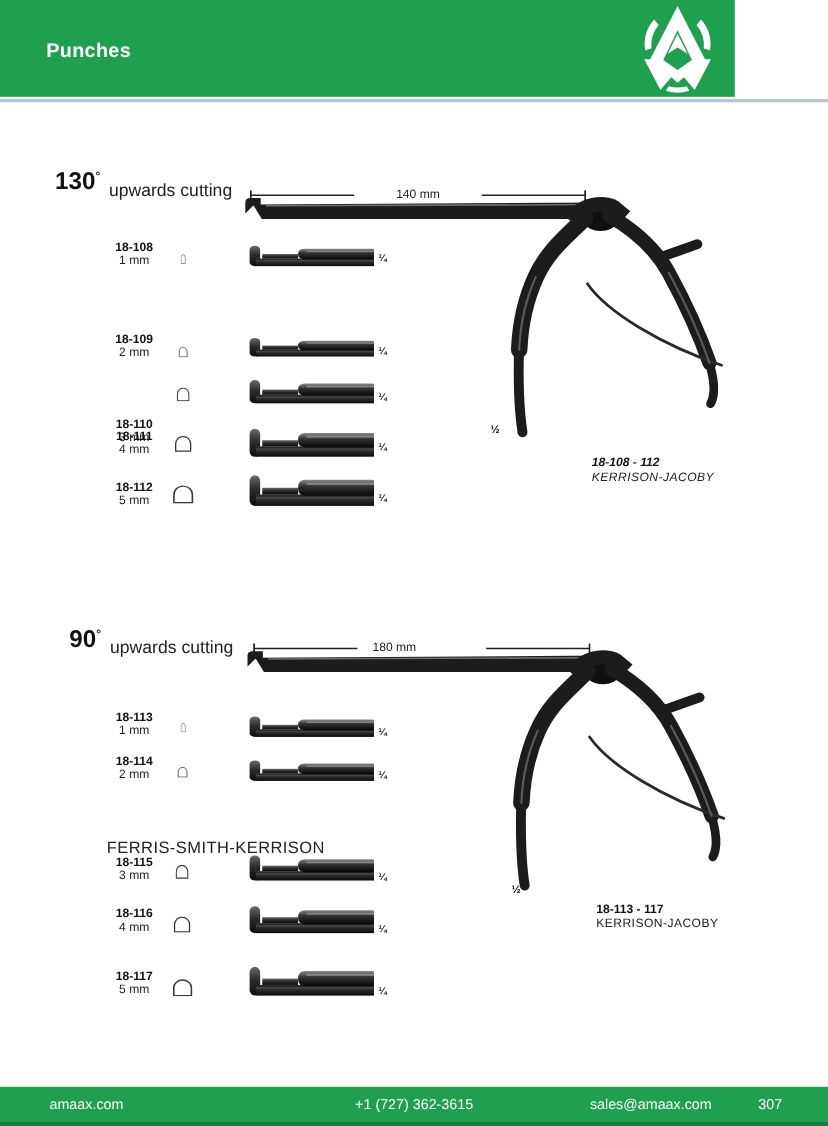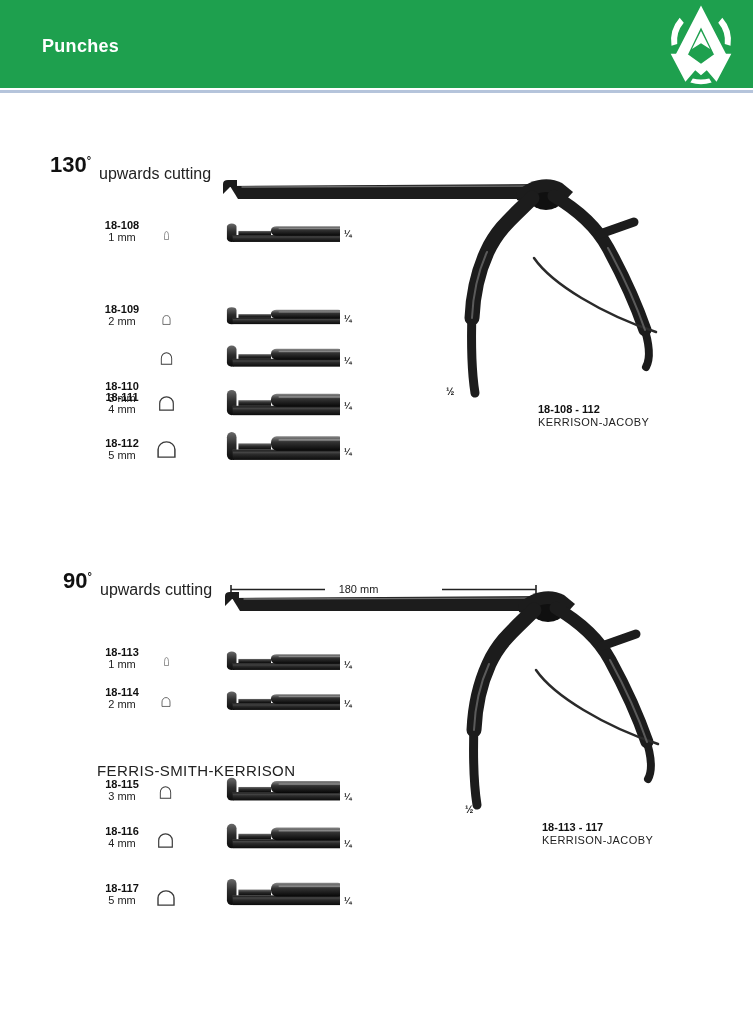--- a/index.html
+++ b/index.html
@@ -1,19 +1,19 @@
 <!DOCTYPE html>
 <html><head>
 <meta charset="utf-8">
 <style>
   html,body{margin:0;padding:0;background:#e8e8e8;}
   .page{position:relative;width:753px;height:1024px;background:#ffffff;overflow:hidden;
         font-family:"Liberation Sans", sans-serif;color:#1a1a1a;}
   
-  .header{position:absolute;left:0;top:0;width:753px;height:88px;background:#1ea04e;}
+  .header{position:absolute;left:0;top:0;width:668px;height:88px;background:#1ea04e;}
   .header-rule{position:absolute;left:0;top:90px;width:753px;height:3px;background:#b5c4db;}
   .page-title{position:absolute;left:42px;top:36px;color:#ffffff;font-size:18px;font-weight:bold;letter-spacing:.3px;}
   .logo{position:absolute;right:8px;top:3px;width:88px;height:82px;}
   
   .angle{position:absolute;font-size:22px;font-weight:bold;color:#111;}
   .angle sup{font-size:11px;vertical-align:super;}
   .cutting{position:absolute;font-size:16px;color:#222;}
   
   .dim{position:absolute;height:14px;}
   .dim svg{position:absolute;left:0;top:0;}
@@ -99,27 +99,36 @@
         <path d="M76,18 A42,42 0 0 1 86,52 L79,50 A35,35 0 0 0 71,24 Z"></path>
         <path d="M37,97 A22,10 0 0 0 63,97 L60,92 A18,7 0 0 1 40,92 Z"></path>
       </g>
     </svg>
   </div>
   <div class="header-rule"></div>
 
   <div class="angle" style="left:50px;top:152px;"><span>130</span><sup>°</sup></div>
   <div class="cutting" style="left:99px;top:165px;">upwards cutting</div>
 
+  <div class="dim" style="left:227px;top:170px;width:306px;">
+    <svg width="306" height="14">
+      <line x1="1" y1="3" x2="1" y2="12" stroke="#222" stroke-width="1.6"></line>
+      <line x1="1" y1="7.5" x2="95" y2="7.5" stroke="#222" stroke-width="1.4"></line>
+      <line x1="211" y1="7.5" x2="305" y2="7.5" stroke="#222" stroke-width="1.4"></line>
+      <line x1="305" y1="3" x2="305" y2="12" stroke="#222" stroke-width="1.6"></line>
+    </svg>
+    <div class="dim-label">140 mm</div>
+  </div>
 
   <svg style="position:absolute;left:216px;top:172px;" width="450" height="240">
     <use href="#sym-punch" width="450" height="240"></use>
   </svg>
   <div class="halfscale" style="left:446px;top:386px;">½</div>
 
-  <div class="range" style="left:538px;top:403px;">
+  <div class="range" style="left:538px;top:415px;font-style:italic;">
     <div class="rcode">18-108 - 112</div>
     <div class="rname">KERRISON-JACOBY</div>
   </div>
 
   <div class="plabel" style="left:86px;top:219px;">
     <div class="pcode">18-108</div>
     <div class="psize">1 mm</div>
   </div>
   <svg class="sizeicon" style="left:164px;top:231px;" width="5" height="9">
       <use href="#sym-d" width="5" height="9"></use>
@@ -255,14 +264,21 @@
     <div class="psize">5 mm</div>
   </div>
   <svg class="sizeicon" style="left:156px;top:890px;" width="20" height="16">
       <use href="#sym-d" width="20" height="16"></use>
     </svg>
   <svg class="tip" style="left:225px;top:877px;" width="115" height="31">
       <use href="#sym-tip" width="115" height="31"></use>
     </svg>
   <div class="frac" style="left:344px;top:896px;">¼</div>
 
+  <div class="footer">
+    <div class="ftext f-web">amaax.com</div>
+    <div class="ftext f-phone">+1 (727) 362-3615</div>
+    <div class="ftext f-email">sales@amaax.com</div>
+    <div class="ftext f-page">307</div>
+    <div class="shade"></div>
+  </div>
 
 </div>
 
 </body></html>

